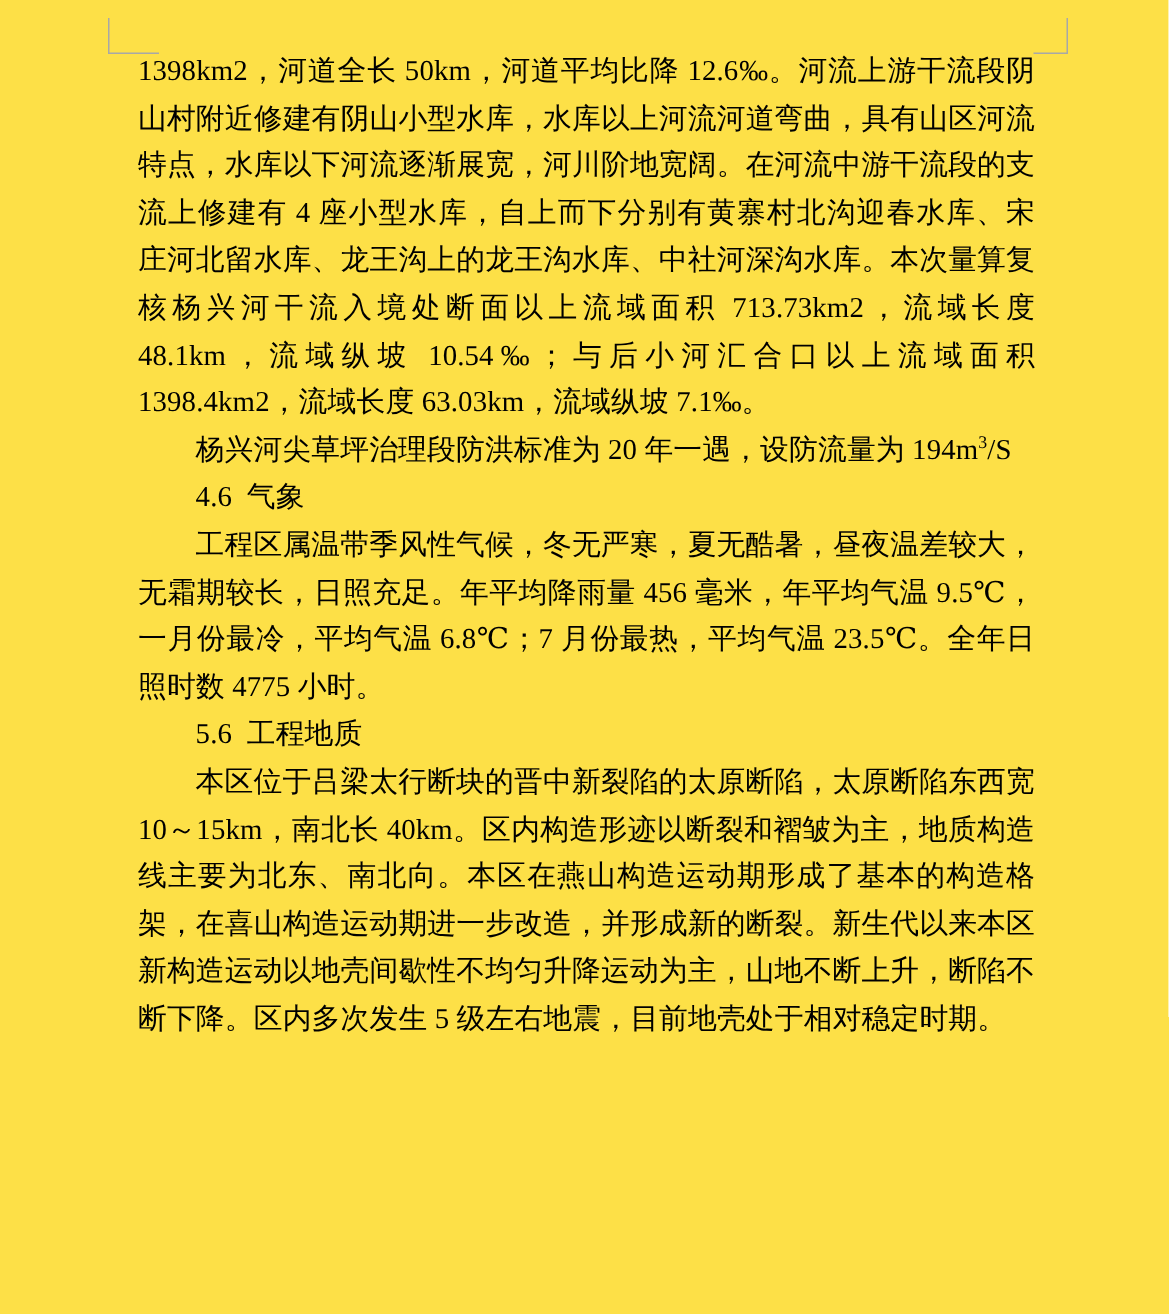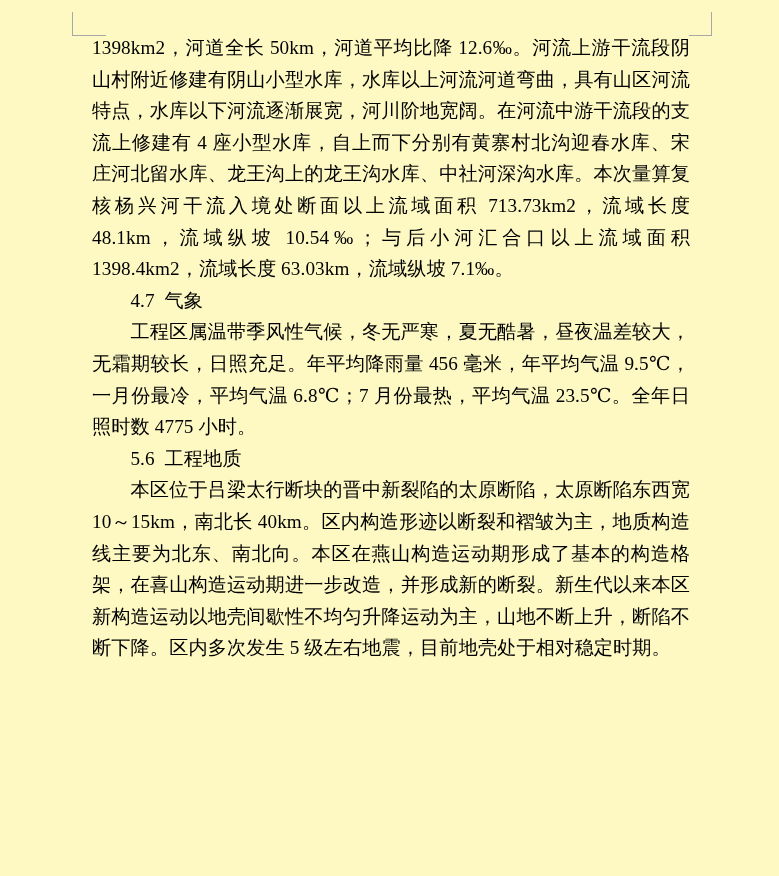--- a/index.html
+++ b/index.html
@@ -9,21 +9,21 @@
     background: #ffffff;
   }
   body {
     font-family: "Liberation Serif", "DejaVu Serif", serif;
     color: #000000;
   }
   .page {
     position: relative;
     width: 779px;
     height: 876px;
-    background: #fef9c3;
+    background: #fde047;
     overflow: hidden;
     box-sizing: border-box;
   }
   
   .corner-mark {
     position: absolute;
     width: 33px;
     height: 23px;
     pointer-events: none;
   }
@@ -80,22 +80,23 @@
 <div class="page">
 
   <div class="corner-mark tl"></div>
   <div class="corner-mark tr"></div>
 
   <div class="body-text">
 
     <p class="p-flush">1398km2，河道全长 50km，河道平均比降 12.6‰。河流上游干流段阴山村附近修建有阴山小型水库，水库以上河流河道弯曲，具有山区河流特点，水库以下河流逐渐展宽，河川阶地宽阔。在河流中游干流段的支流上修建有 4 座小型水库，自上而下分别有黄寨村北沟迎春水库、宋庄河北留水库、龙王沟上的龙王沟水库、中社河深沟水库。本次量算复核杨兴河干流入境处断面以上流域面积 713.73km2，流域长度 48.1km，流域纵坡 10.54‰；与后小河汇合口以上流域面积 1398.4km2，流域长度 63.03km，流域纵坡 7.1‰。</p>
 
 
+    <p class="p-indent"><span>杨兴河尖草坪治理段防洪标准为 20 年一遇，设防流量为 194m</span><sup>3</sup><span>/S</span></p>
 
-    <p class="heading">4.7  气象</p>
+    <p class="heading">4.6  气象</p>
 
     <p class="p-indent">工程区属温带季风性气候，冬无严寒，夏无酷暑，昼夜温差较大，无霜期较长，日照充足。年平均降雨量 456 毫米，年平均气温 9.5℃，一月份最冷，平均气温 6.8℃；7 月份最热，平均气温 23.5℃。全年日照时数 4775 小时。</p>
 
     <p class="heading">5.6  工程地质</p>
 
     <p class="p-indent">本区位于吕梁太行断块的晋中新裂陷的太原断陷，太原断陷东西宽 10～15km，南北长 40km。区内构造形迹以断裂和褶皱为主，地质构造线主要为北东、南北向。本区在燕山构造运动期形成了基本的构造格架，在喜山构造运动期进一步改造，并形成新的断裂。新生代以来本区新构造运动以地壳间歇性不均匀升降运动为主，山地不断上升，断陷不断下降。区内多次发生 5 级左右地震，目前地壳处于相对稳定时期。</p>
 
   </div>
 </div>
 

